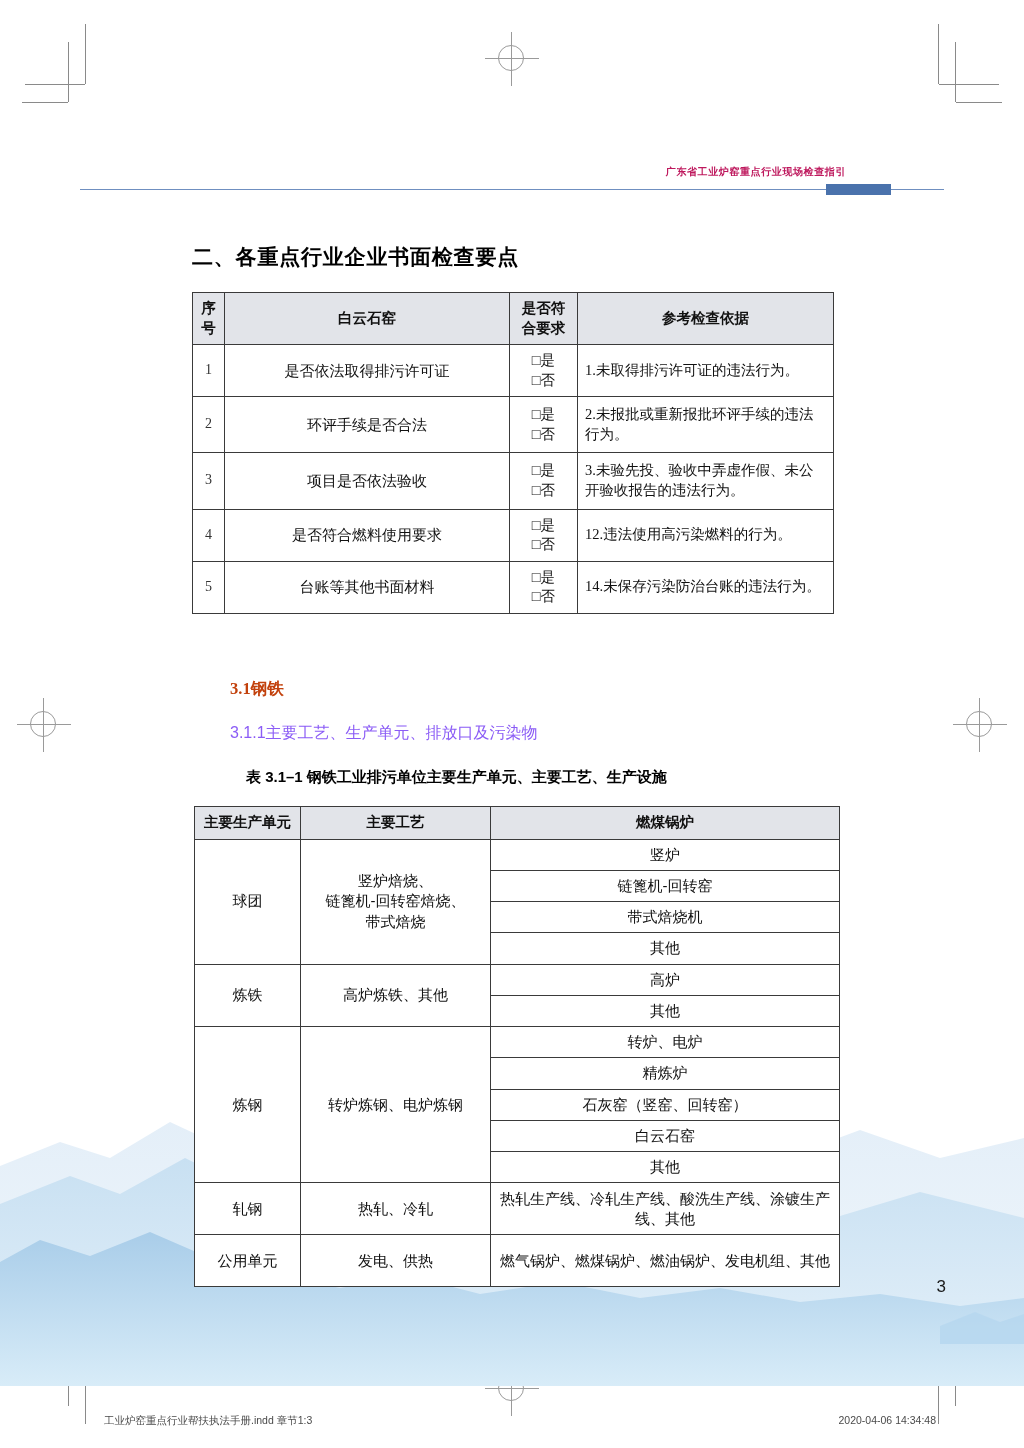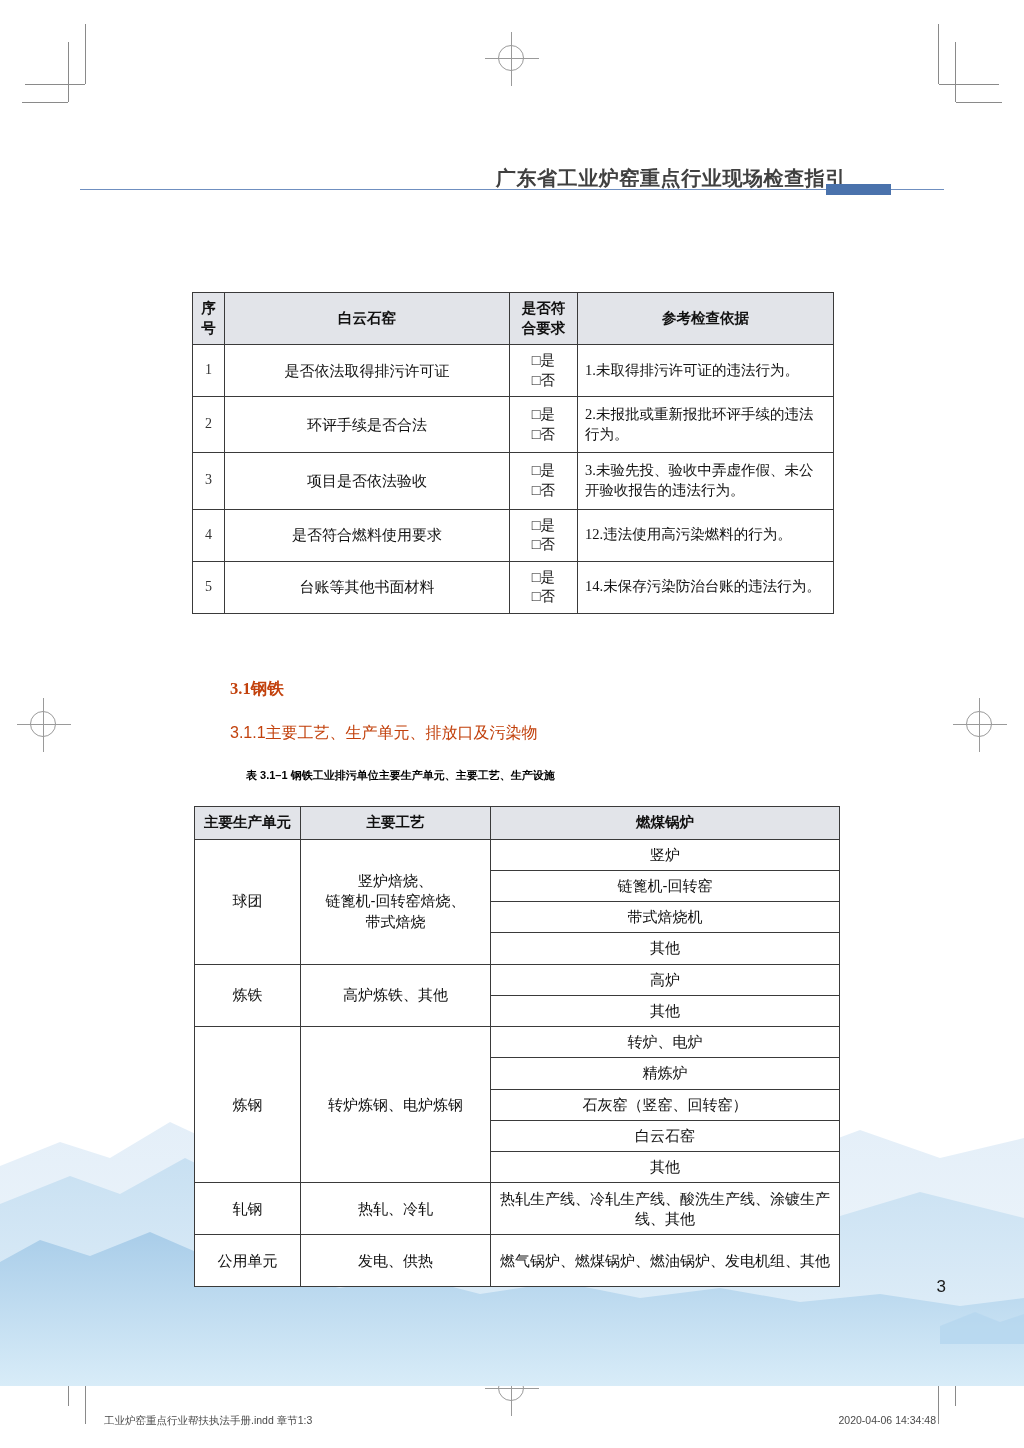--- a/index.html
+++ b/index.html
@@ -70,23 +70,23 @@
     left: 80px; top: 165px;
     width: 864px;
     height: 34px;
   }
   .run-header .rh-title {
     position: absolute;
     right: 98px;
     top: 0;
     font-family: Liberation Serif, serif;
     font-weight: bold;
-    font-size: 20px;
+    font-size: 10px;
     letter-spacing: 0.6px;
-    color: #404040;
+    color: #be185d;
     white-space: nowrap;
   }
   .run-header .rh-rule {
     position: absolute;
     left: 0; right: 0;
     top: 24px;
     height: 1.4px;
     background: #6f8fc0;
   }
   .run-header .rh-accent {
@@ -116,29 +116,29 @@
     font-size: 16.5px;
     color: #c2410c;
     white-space: nowrap;
   }
   h4.subsub-title {
     position: absolute;
     margin: 0;
     font-family: "Liberation Sans", "DejaVu Sans", sans-serif;
     font-weight: normal;
     font-size: 16px;
-    color: #c2410c;
+    color: #8b5cf6;
     white-space: nowrap;
   }
   .table-caption {
     position: absolute;
     margin: 0;
     font-family: "Liberation Sans", "DejaVu Sans", sans-serif;
     font-weight: bold;
-    font-size: 11px;
+    font-size: 15px;
     color: #000;
     white-space: nowrap;
   }
 
   
   table.doc-table {
     position: absolute;
     border-collapse: collapse;
     table-layout: fixed;
     background: #ffffff;
@@ -303,20 +303,21 @@
   </div>
 
   <div id="content">
 
     <div class="run-header">
       <div class="rh-title">广东省工业炉窑重点行业现场检查指引</div>
       <div class="rh-rule"></div>
       <div class="rh-accent"></div>
     </div>
 
+    <h2 class="sec-title" style="left:192px; top:243px;">二、各重点行业企业书面检查要点</h2>
 
     <table class="doc-table" id="table-written">
       <colgroup>
         <col style="width:32px">
         <col style="width:285px">
         <col style="width:68px">
         <col style="width:256px">
       </colgroup>
       <thead>
         <tr>

